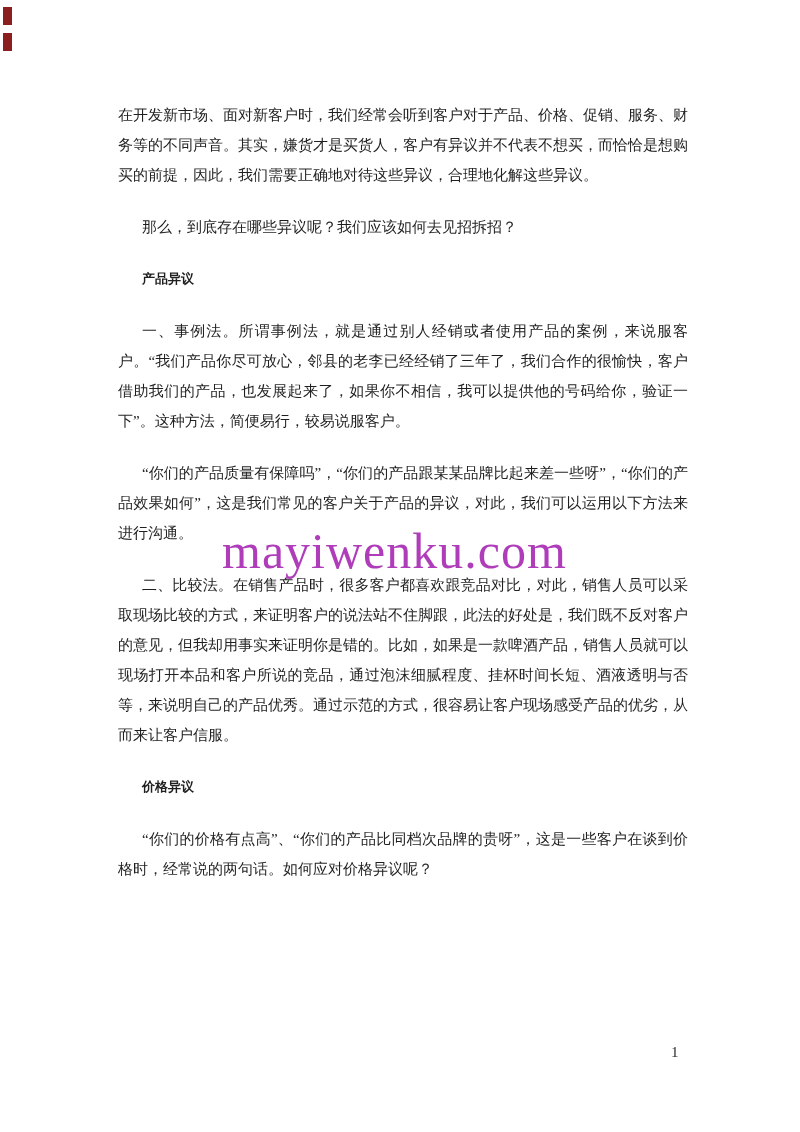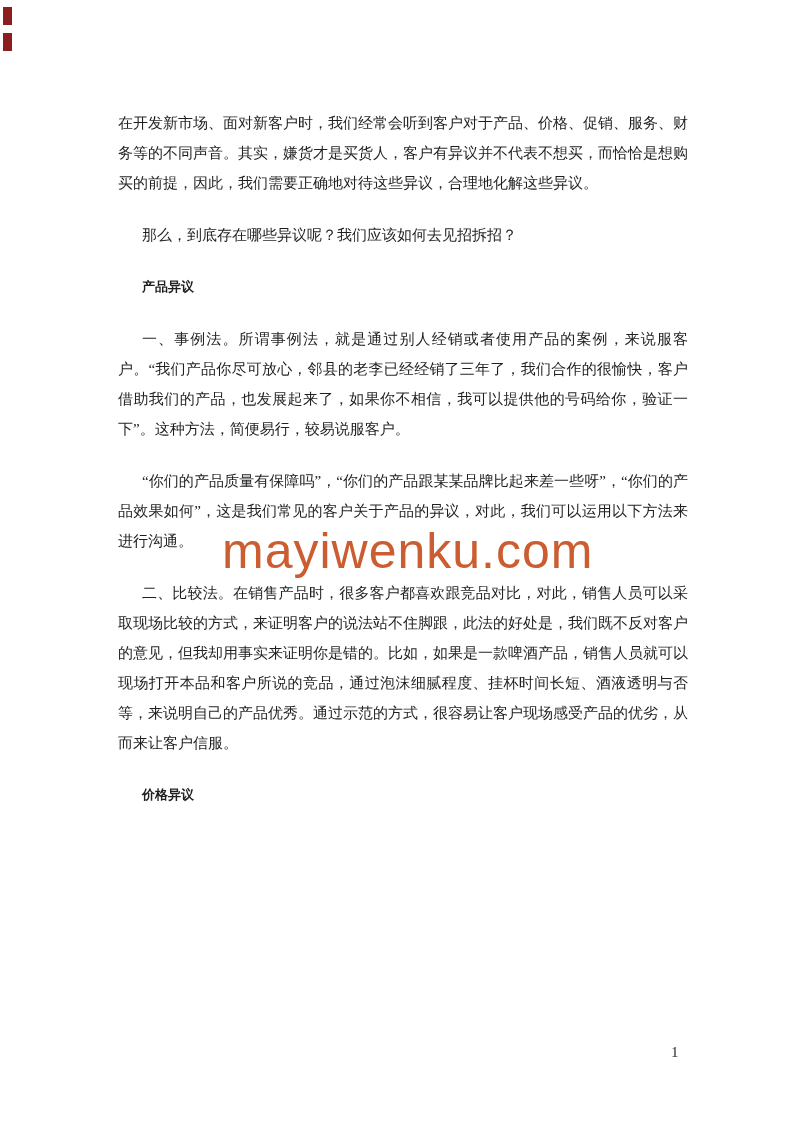--- a/index.html
+++ b/index.html
@@ -19,21 +19,21 @@
     position: absolute;
     left: 3px;
     width: 9px;
     background: #8b1e1e;
   }
   .scan-mark.mark-1 { top: 7px;  height: 18px; }
   .scan-mark.mark-2 { top: 33px; height: 18px; }
   .content {
     position: absolute;
     left: 118px;
-    top: 108px;
+    top: 100px;
     width: 570px;
     color: #1f1f1f;
     font-size: 15px;
     line-height: 30px;
     text-align: justify;
   }
   .content p {
     margin: 0 0 22px 0;
   }
   .content p.indent {
@@ -42,25 +42,25 @@
   .content p.heading {
     font-weight: bold;
     font-size: 13px;
     text-indent: 24px;
     font-family: "Liberation Sans", "DejaVu Sans", sans-serif;
   }
   .watermark {
     position: absolute;
     left: 222px;
     top: 522px;
-    font-family: Liberation Sans, sans-serif;
+    font-family: Liberation Serif, serif;
     font-size: 50px;
     font-weight: 500;
     letter-spacing: 1px;
-    color: #c2410c;
+    color: #a21caf;
     opacity: 0.85;
     white-space: nowrap;
     pointer-events: none;
   }
   .page-number {
     position: absolute;
     left: 671px;
     top: 1044px;
     font-size: 15px;
     color: #2b2b2b;
@@ -77,17 +77,18 @@
   <div class="watermark">mayiwenku.com</div>
 
   <div class="content">
     <p class="no-indent">在开发新市场、面对新客户时，我们经常会听到客户对于产品、价格、促销、服务、财务等的不同声音。其实，嫌货才是买货人，客户有异议并不代表不想买，而恰恰是想购买的前提，因此，我们需要正确地对待这些异议，合理地化解这些异议。</p>
     <p class="indent">那么，到底存在哪些异议呢？我们应该如何去见招拆招？</p>
     <p class="heading">产品异议</p>
     <p class="indent">一、事例法。所谓事例法，就是通过别人经销或者使用产品的案例，来说服客户。“我们产品你尽可放心，邻县的老李已经经销了三年了，我们合作的很愉快，客户借助我们的产品，也发展起来了，如果你不相信，我可以提供他的号码给你，验证一下”。这种方法，简便易行，较易说服客户。</p>
     <p class="indent">“你们的产品质量有保障吗”，“你们的产品跟某某品牌比起来差一些呀”，“你们的产品效果如何”，这是我们常见的客户关于产品的异议，对此，我们可以运用以下方法来进行沟通。</p>
     <p class="indent">二、比较法。在销售产品时，很多客户都喜欢跟竞品对比，对此，销售人员可以采取现场比较的方式，来证明客户的说法站不住脚跟，此法的好处是，我们既不反对客户的意见，但我却用事实来证明你是错的。比如，如果是一款啤酒产品，销售人员就可以现场打开本品和客户所说的竞品，通过泡沫细腻程度、挂杯时间长短、酒液透明与否等，来说明自己的产品优秀。通过示范的方式，很容易让客户现场感受产品的优劣，从而来让客户信服。</p>
     <p class="heading">价格异议</p>
+    <p class="indent">“你们的价格有点高”、“你们的产品比同档次品牌的贵呀”，这是一些客户在谈到价格时，经常说的两句话。如何应对价格异议呢？</p>
   </div>
 
   <div class="page-number">1</div>
 
 </div>
 
 </body></html>

